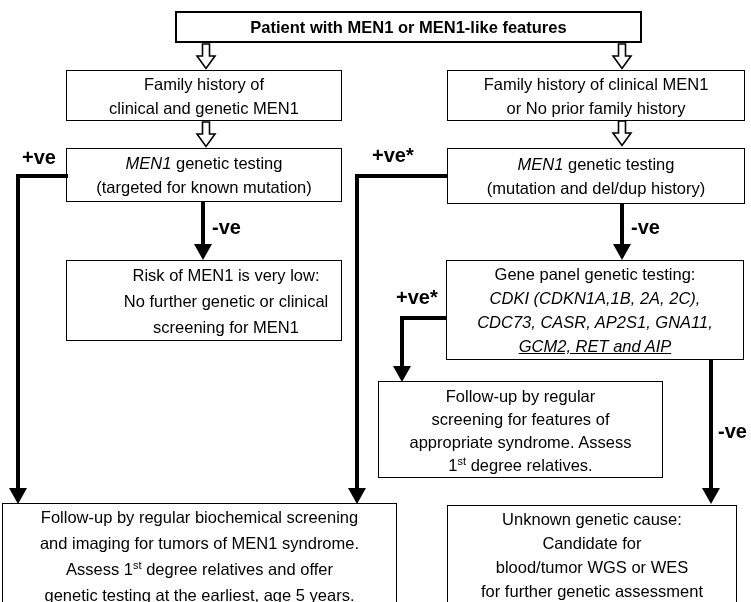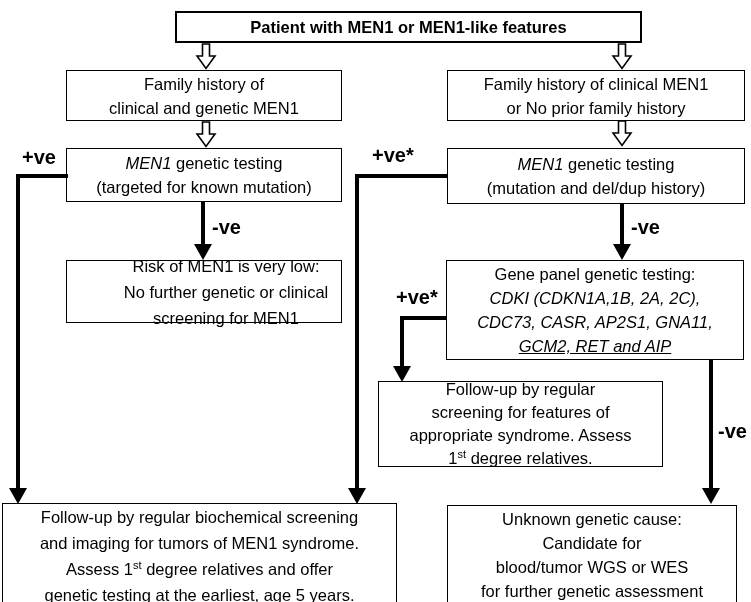--- a/index.html
+++ b/index.html
@@ -21,23 +21,23 @@
   .node .line { white-space:nowrap; }
   .node sup { font-size:11px; vertical-align:super; line-height:0; }
   .title { border-width:2px; font-weight:bold; }
 
   
   .n-patient   { left:175px; top:3px;   width:467px; height:32px;  line-height:28px; }
   .n-fam-l     { left:66px;  top:62px;  width:276px; height:51px;  line-height:24px;justify-content:flex-end; }
   .n-fam-r     { left:447px; top:62px;  width:298px; height:51px;  line-height:24px;justify-content:center; }
   .n-test-l    { left:66px;  top:140px; width:276px; height:54px;  line-height:24px; }
   .n-test-r    { left:447px; top:140px; width:298px; height:56px;  line-height:24px; }
-  .n-risk      { left:66px;  top:252px; width:276px; height:63px;  line-height:26px;padding-left:44px; }
+  .n-risk      { left:66px;  top:252px; width:276px; height:81px;  line-height:26px;padding-left:44px; }
   .n-panel     { left:446px; top:252px; width:298px; height:100px; line-height:24px; }
-  .n-fu-syn    { left:378px; top:373px; width:285px; height:86px;  line-height:23px; }
+  .n-fu-syn    { left:378px; top:373px; width:285px; height:97px;  line-height:23px;justify-content:flex-end; }
   .n-fu-men1   { left:2px;   top:495px; width:395px; height:105px; line-height:26px; }
   .n-unknown   { left:447px; top:497px; width:290px; height:100px; line-height:24px; }
 
   
   .vline, .hline { position:absolute; background:var(--ink); }
   .arrowhead {
     position:absolute; width:0; height:0;
     border-left:9px solid transparent;
     border-right:9px solid transparent;
     border-top:16px solid var(--ink);

